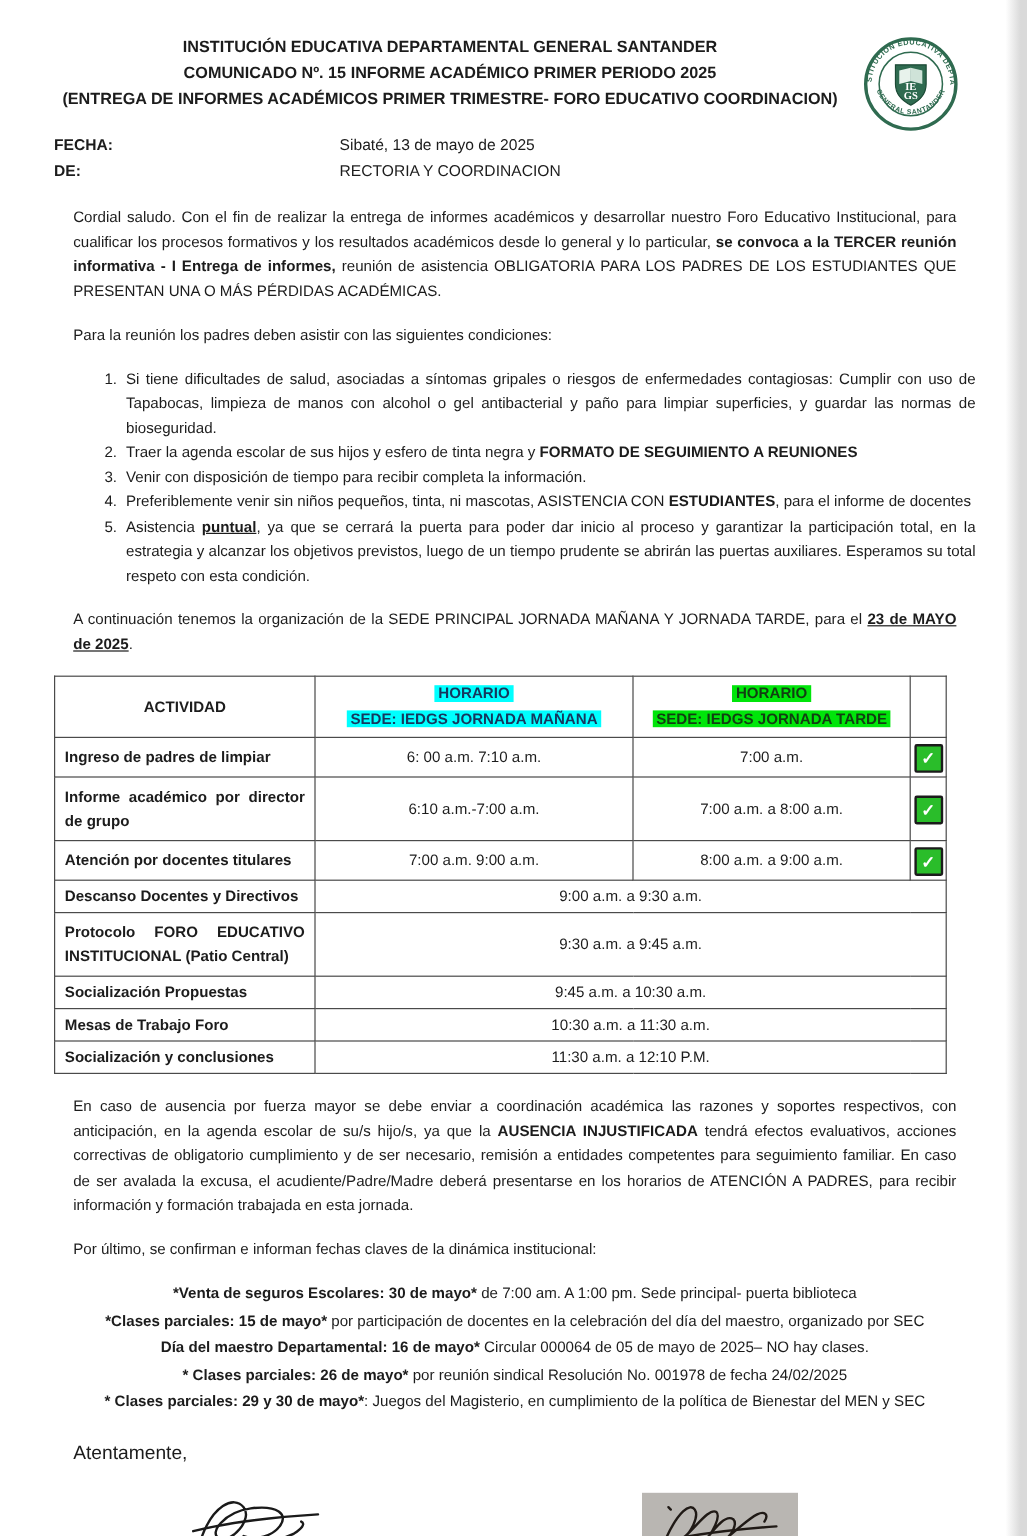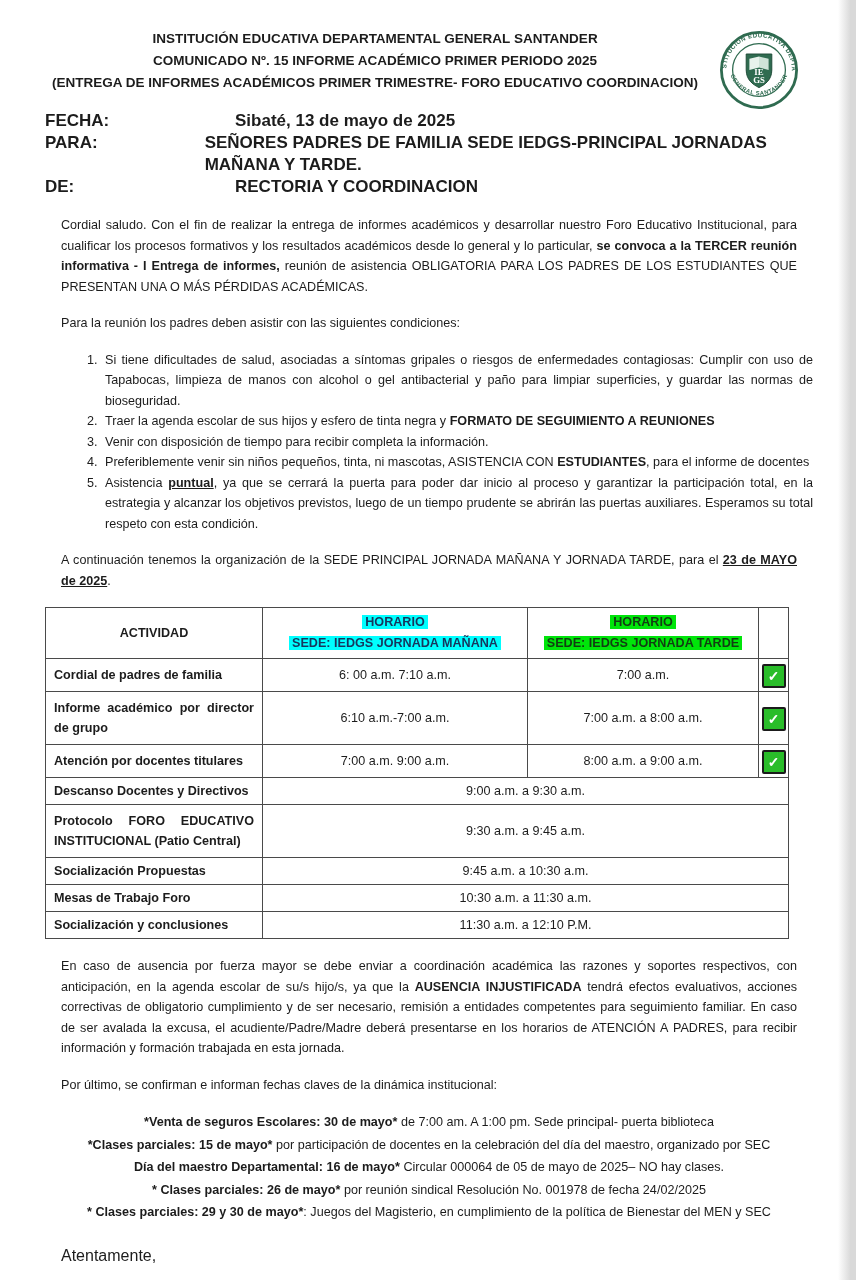--- a/index.html
+++ b/index.html
@@ -7,24 +7,24 @@
         font-family:"Liberation Sans",sans-serif;color:#1c1c1c;}
   .edge-strip{position:absolute;top:0;right:0;width:18px;height:100%;
         background:linear-gradient(to right,rgba(255,255,255,0),#d9d9d9 70%);}
   .content{position:absolute;left:45px;top:28px;width:768px;}
 
   
   .doc-header{width:660px;text-align:center;font-weight:bold;font-size:13.5px;line-height:22px;}
   .logo{position:absolute;top:2px;right:14px;width:80px;height:80px;}
 
   
-  .meta{margin-top:16px;font-size:17px;line-height:22px;}
+  .meta{margin-top:16px;font-size:13px;line-height:22px;}
   .meta-row{display:flex;}
   .meta-label{width:190px;font-weight:bold;}
-  .meta-value{font-weight:bold;}
+  .meta-value{font-weight:normal;margin-left:48px;}
 
   
   .para{margin:16px;font-size:12.6px;line-height:20.5px;text-align:justify;}
   .mt{margin-top:17px;}
   .b{font-weight:bold;}
   .bu{font-weight:bold;text-decoration:underline;}
   ol.conditions{margin:0;padding:0 0 0 56px;font-size:12.6px;line-height:20.5px;}
   ol.conditions li{text-align:justify;padding-left:4px;}
 
   
@@ -89,24 +89,20 @@
         <text x="50" y="66" text-anchor="middle" font-size="11" font-weight="bold" fill="#ffffff" font-family="Liberation Serif, serif">GS</text>
       </svg>
     </div>
 
     <div class="meta">
       <div class="meta-row">
         <span class="meta-label">FECHA:</span>
         <span class="meta-value">Sibaté, 13 de mayo de  2025</span>
       </div>
       <div class="meta-row">
-        <span class="meta-label">PARA:</span>
-        <span class="meta-value">SEÑORES PADRES DE FAMILIA SEDE IEDGS-PRINCIPAL JORNADAS MAÑANA Y TARDE.</span>
-      </div>
-      <div class="meta-row">
         <span class="meta-label">DE:</span>
         <span class="meta-value">RECTORIA Y COORDINACION</span>
       </div>
     </div>
 
     <p class="para mt"><span>Cordial saludo.  Con el fin de realizar la entrega de informes académicos y desarrollar nuestro Foro Educativo Institucional, para cualificar los procesos formativos y  los resultados académicos desde lo general y lo particular, </span><span class="b">se convoca a la TERCER  reunión informativa - I Entrega de informes,</span><span> reunión de asistencia OBLIGATORIA PARA LOS PADRES DE LOS ESTUDIANTES QUE PRESENTAN UNA O MÁS PÉRDIDAS ACADÉMICAS.</span></p>
     <p class="para">Para la reunión los padres deben asistir con las siguientes condiciones:</p>
 
     <ol class="conditions">
       <li><span>Si tiene dificultades de salud, asociadas a síntomas gripales o riesgos de enfermedades contagiosas: Cumplir con uso de Tapabocas, limpieza de manos con alcohol o gel antibacterial  y paño para limpiar superficies, y guardar las normas de bioseguridad.</span></li>
@@ -132,21 +128,21 @@
           <span class="hl-cyan">HORARIO</span><br>
           <span class="hl-cyan">SEDE: IEDGS JORNADA MAÑANA</span>
         </th>
         <th class="head">
           <span class="hl-green">HORARIO</span><br>
           <span class="hl-green">SEDE: IEDGS JORNADA TARDE</span>
         </th>
         <th class="head"></th>
       </tr>
       <tr>
-        <td class="act">Cordial de padres  de familia</td>
+        <td class="act">Ingreso de padres  de limpiar</td>
         <td class="time">6: 00 a.m. 7:10 a.m.</td>
         <td class="time">7:00 a.m.</td>
         <td class="chk"><span class="checkbox">✓</span></td>
       </tr>
       <tr>
         <td class="act">Informe académico por director de grupo</td>
         <td class="time">6:10 a.m.-7:00 a.m.</td>
         <td class="time">7:00 a.m. a 8:00 a.m.</td>
         <td class="chk"><span class="checkbox">✓</span></td>
       </tr>

